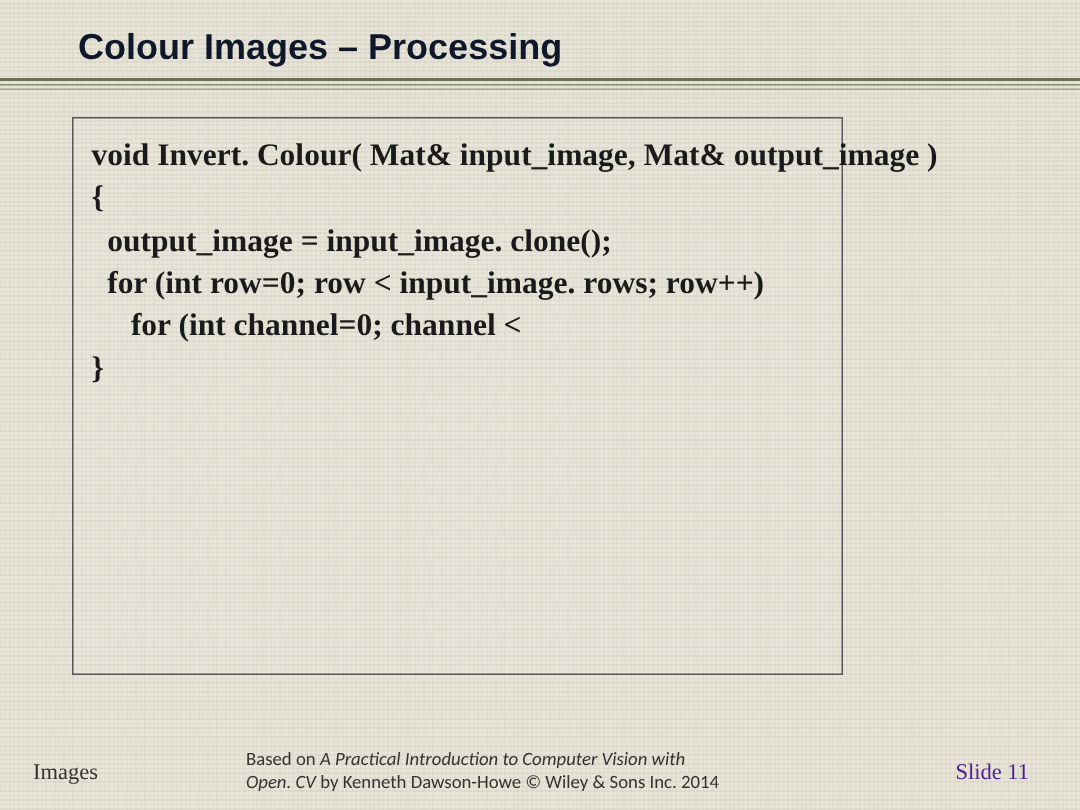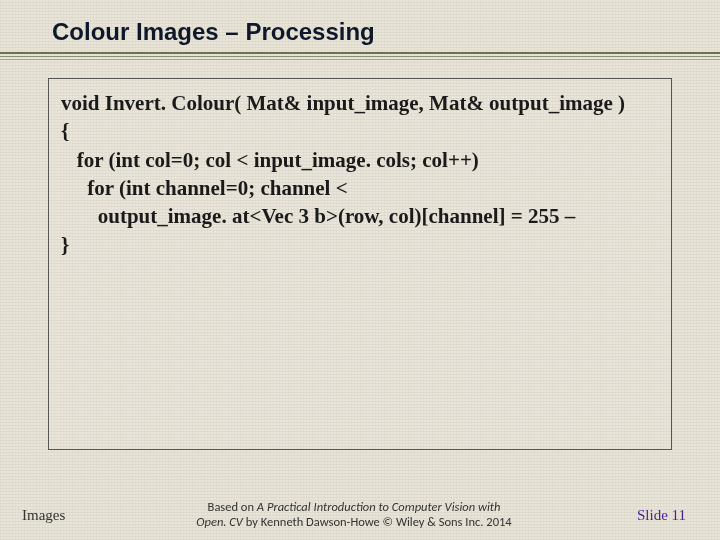--- a/index.html
+++ b/index.html
@@ -35,21 +35,21 @@
     right: 0;
     height: 8px;
   }
   .title-underline .l1 { position:absolute; top:0; left:0; right:0; height:2px; background:#6a7050; }
   .title-underline .l2 { position:absolute; top:4px; left:0; right:0; height:1px; background:#8a8f72; }
   .title-underline .l3 { position:absolute; top:7px; left:0; right:0; height:1px; background:#a5a98d; }
   .code-box {
     position: absolute;
     top: 78px;
     left: 48px;
-    width: 624px;
+    width: 514px;
     height: 372px;
     border: 1px solid #555;
     background: rgba(255,255,255,0.05);
     padding: 10px 12px 10px 12px;
   }
   .code-line {
     font-family: 'Times New Roman', Times, serif;
     font-size: 21px;
     font-weight: bold;
     color: #1a1a1a;
@@ -69,21 +69,21 @@
     bottom: 6px;
     font-family: 'Times New Roman', serif;
     font-size: 15px;
     color: #333;
   }
   .footer-center {
     position: absolute;
     left: 50%;
     transform: translateX(-50%);
     bottom: 0;
-    text-align: center;
+    text-align: left;
     font-family: Calibri, Arial, sans-serif;
     font-size: 12.5px;
     color: #333;
     line-height: 1.25;
     width: 380px;
   }
   .footer-center .italic { font-style: italic; }
   .footer-right {
     position: absolute;
     right: 22px;
@@ -101,23 +101,23 @@
 <div class="title">Colour Images – Processing</div>
 <div class="title-underline">
   <div class="l1"></div>
     <div class="l2"></div>
     <div class="l3"></div>
 </div>
 
 <div class="code-box">
   <div class="code-line">void Invert. Colour( Mat&amp; input_image, Mat&amp; output_image )</div>
   <div class="code-line">{</div>
-  <div class="code-line">   for (int col=0; col &lt; input_image. cols; col++)</div>
+  <div class="code-line">  output_image = input_image. clone();</div>
+  <div class="code-line">  for (int row=0; row &lt; input_image. rows; row++)</div>
   <div class="code-line">     for (int channel=0; channel &lt;</div>
-  <div class="code-line">       output_image. at&lt;Vec 3 b&gt;(row, col)[channel] = 255 –</div>
   <div class="code-line">}</div>
 </div>
 
 <div class="footer">
   <div class="footer-left">Images</div>
   <div class="footer-center">
     <span>Based on  </span><span class="italic">A Practical Introduction to Computer Vision with</span><br>
     <span class="italic">Open. CV</span><span>  by Kenneth Dawson-Howe © Wiley &amp; Sons Inc. 2014</span>
   </div>
   <div class="footer-right">Slide 11</div>

